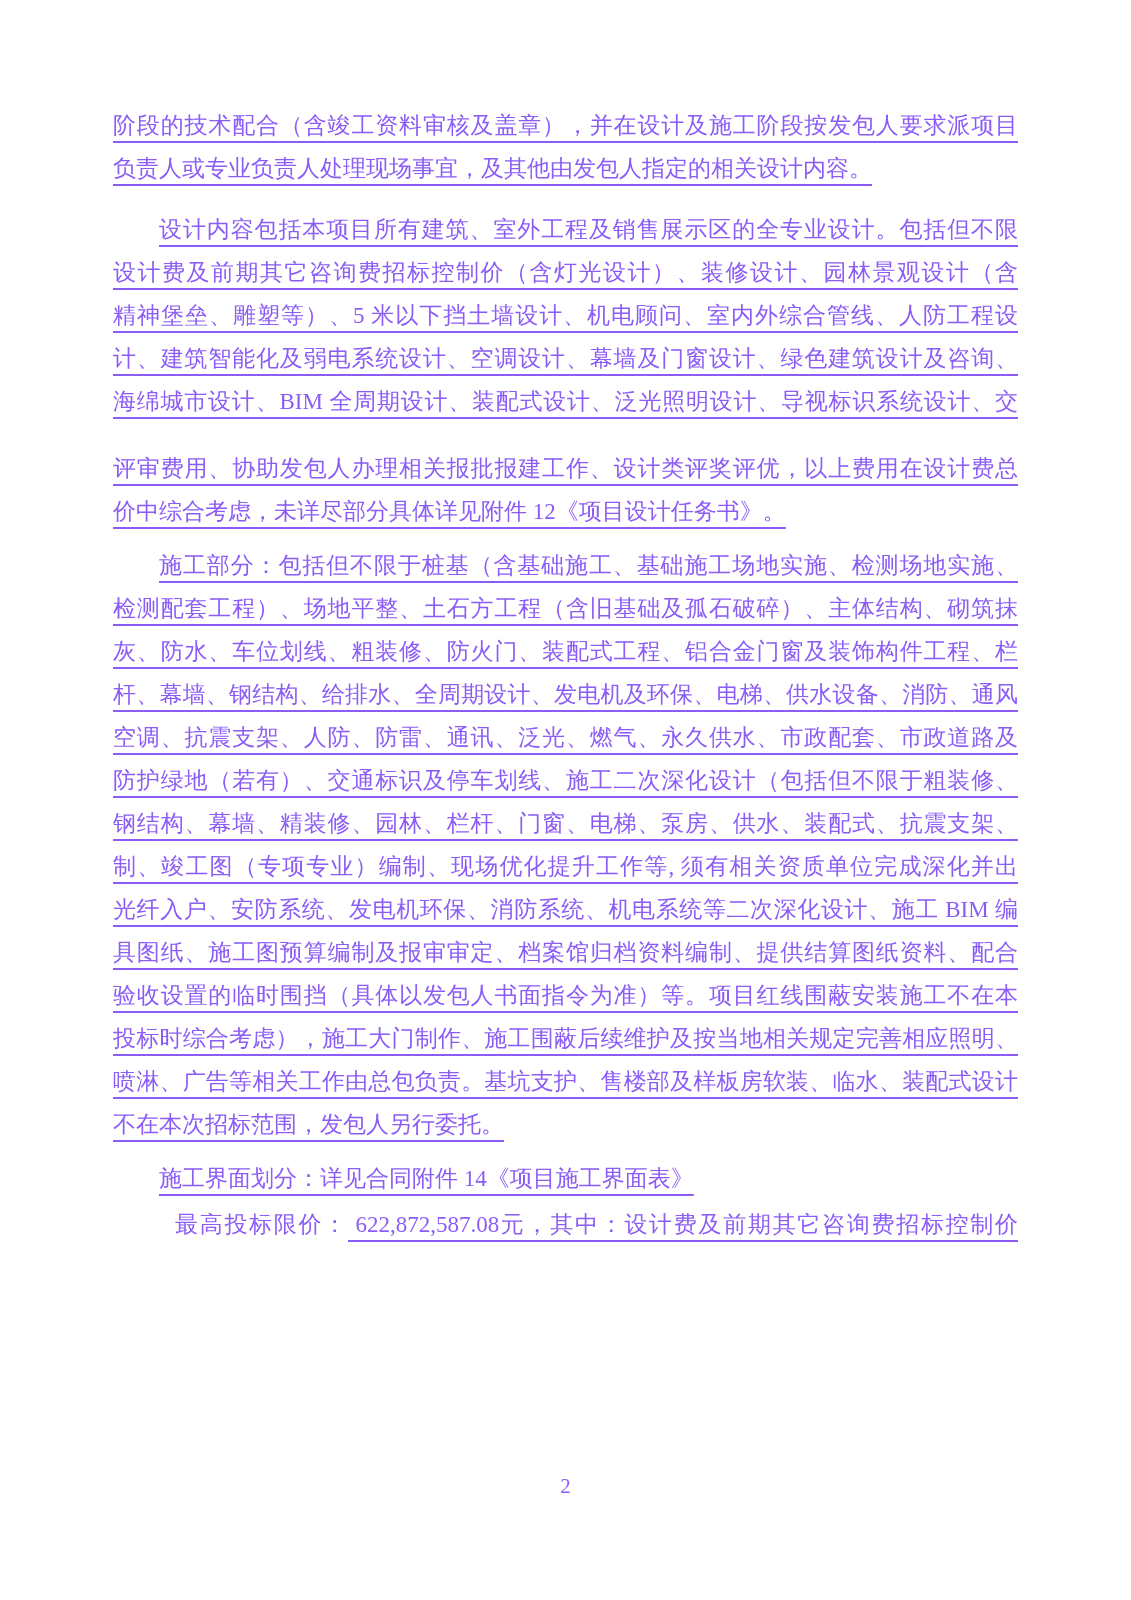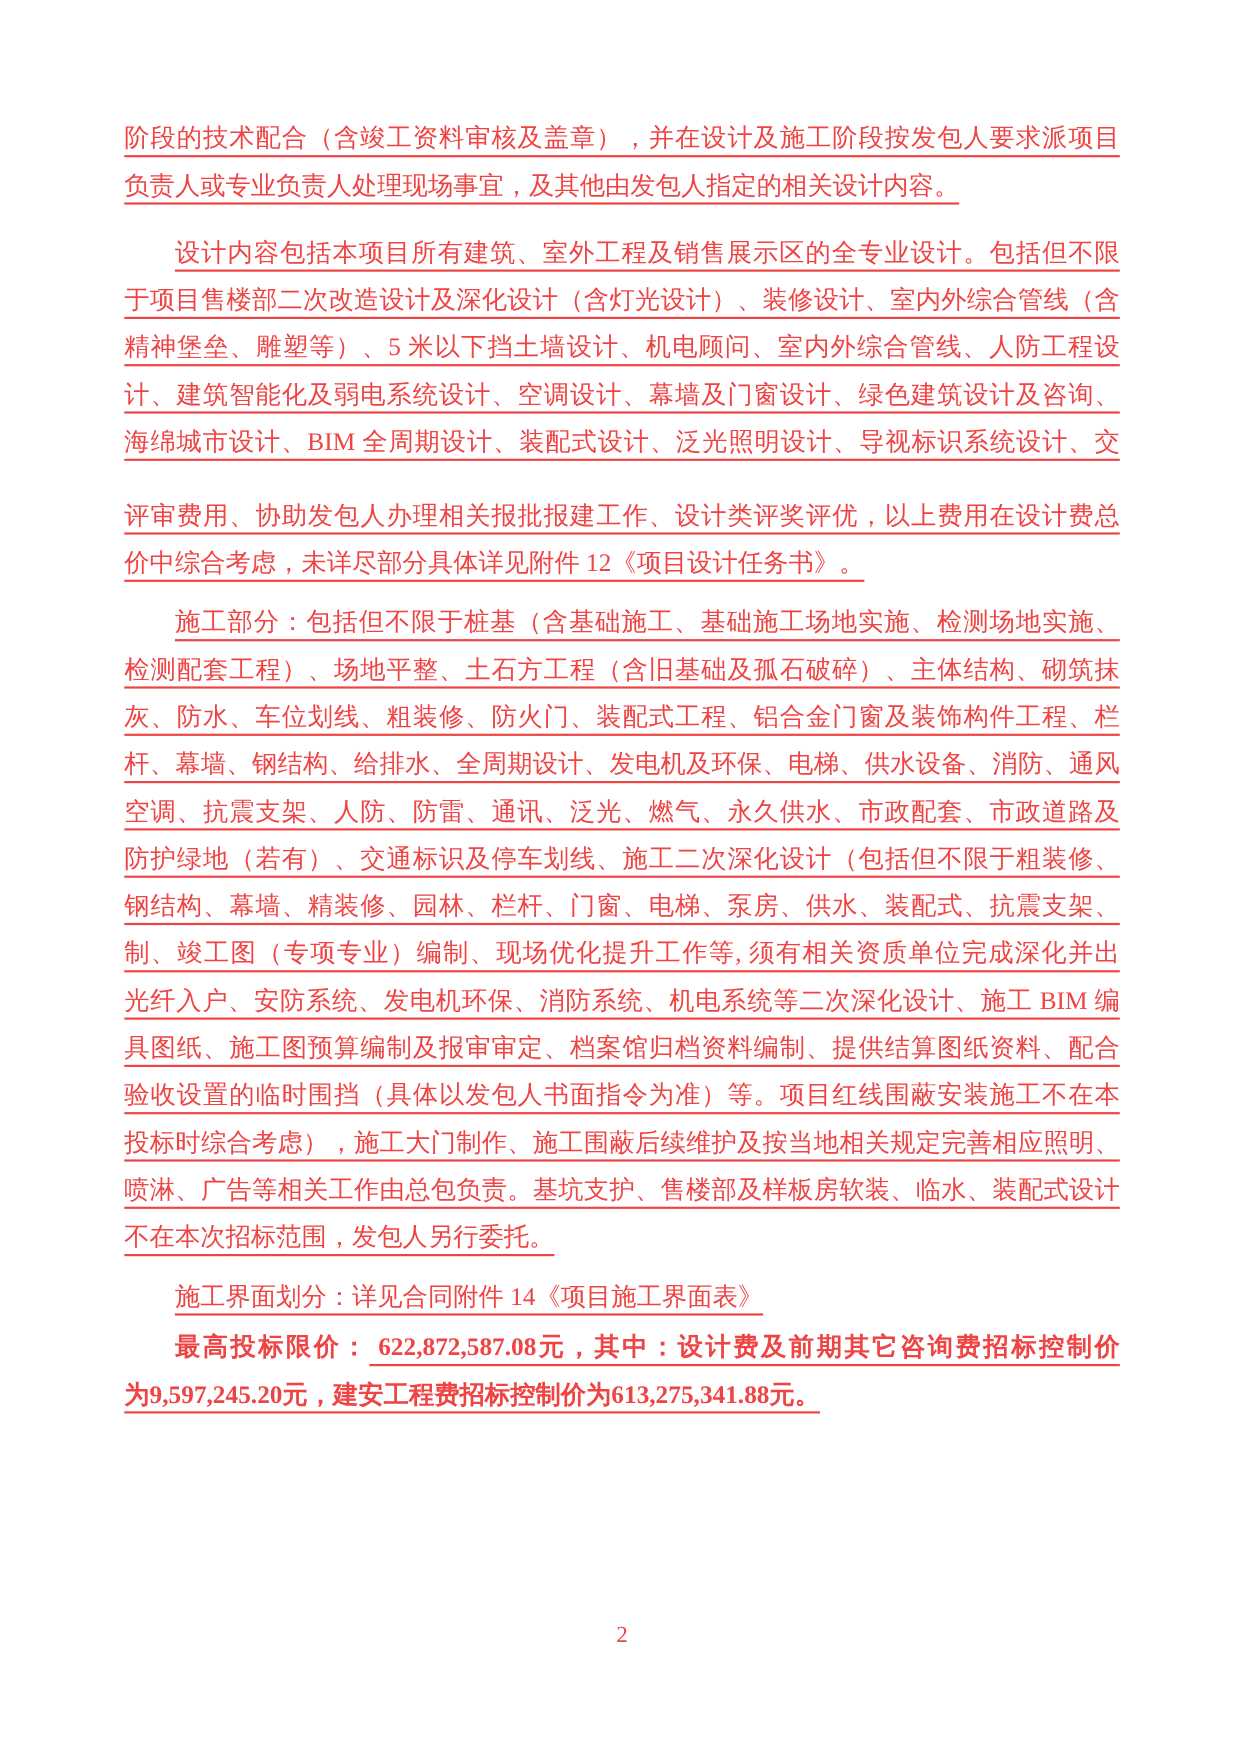--- a/index.html
+++ b/index.html
@@ -5,21 +5,21 @@
   html, body {
     margin: 0;
     padding: 0;
     background: #ffffff;
   }
   .page {
     position: relative;
     width: 1131px;
     height: 1600px;
     background: #ffffff;
-    color: #ef4444;
+    color: #8b5cf6;
     font-family: "Liberation Serif", "DejaVu Serif", serif;
     overflow: hidden;
   }
   .content {
     position: absolute;
     left: 113px;
     top: 104px;
     width: 905px;
   }
   .para { margin: 0; }
@@ -34,21 +34,21 @@
     text-align-last: justify;
     white-space: normal;
   }
   .ln.last { text-align-last: left; }
   .ln.indent { text-indent: 46px; }
   .u {
     text-decoration: underline;
     text-decoration-thickness: 2px;
     text-underline-offset: 8px;
   }
-  .bold { font-weight: 700; }
+  .bold { font-weight: 400; margin-left: 16px; }
   .page-number {
     position: absolute;
     top: 1472px;
     left: 0;
     width: 100%;
     text-align: center;
     font-size: 21px;
     line-height: 28px;
   }
 </style>
@@ -58,21 +58,21 @@
 <div class="page">
   <div class="content">
 
     <div class="para">
       <div class="ln u">阶段的技术配合（含竣工资料审核及盖章），并在设计及施工阶段按发包人要求派项目</div>
       <div class="ln u last">负责人或专业负责人处理现场事宜，及其他由发包人指定的相关设计内容。</div>
     </div>
 
     <div class="para mt18">
       <div class="ln u indent">设计内容包括本项目所有建筑、室外工程及销售展示区的全专业设计。包括但不限</div>
-      <div class="ln u">于项目售楼部二次改造设计及深化设计（含灯光设计）、装修设计、室内外综合管线（含</div>
+      <div class="ln u">设计费及前期其它咨询费招标控制价（含灯光设计）、装修设计、园林景观设计（含</div>
       <div class="ln u">精神堡垒、雕塑等）、5 米以下挡土墙设计、机电顾问、室内外综合管线、人防工程设</div>
       <div class="ln u">计、建筑智能化及弱电系统设计、空调设计、幕墙及门窗设计、绿色建筑设计及咨询、</div>
       <div class="ln u">海绵城市设计、BIM 全周期设计、装配式设计、泛光照明设计、导视标识系统设计、交</div>
     </div>
 
     <div class="para mt24">
       <div class="ln u">评审费用、协助发包人办理相关报批报建工作、设计类评奖评优，以上费用在设计费总</div>
       <div class="ln u last">价中综合考虑，未详尽部分具体详见附件 12《项目设计任务书》。</div>
     </div>
 
@@ -92,19 +92,18 @@
       <div class="ln u">喷淋、广告等相关工作由总包负责。基坑支护、售楼部及样板房软装、临水、装配式设计</div>
       <div class="ln u last">不在本次招标范围，发包人另行委托。</div>
     </div>
 
     <div class="para mt11">
       <div class="ln u indent last">施工界面划分：详见合同附件 14《项目施工界面表》</div>
     </div>
 
     <div class="para mt3 bold">
       <div class="ln indent"><span>最高投标限价：</span><span class="u">&nbsp;622,872,587.08元，其中：设计费及前期其它咨询费招标控制价</span></div>
-      <div class="ln u last">为9,597,245.20元，建安工程费招标控制价为613,275,341.88元。</div>
     </div>
 
   </div>
 
   <div class="page-number">2</div>
 </div>
 
 </body></html>

